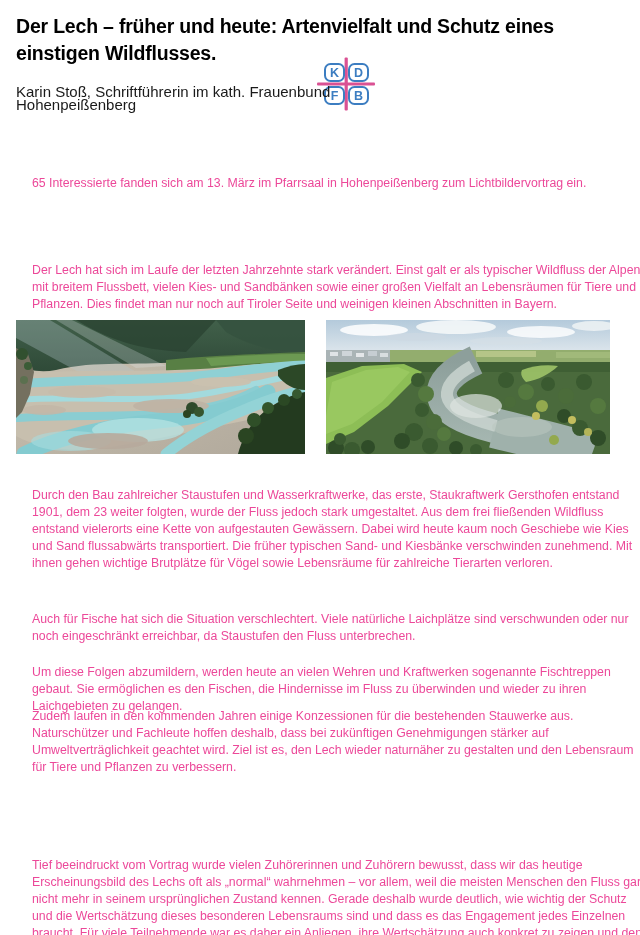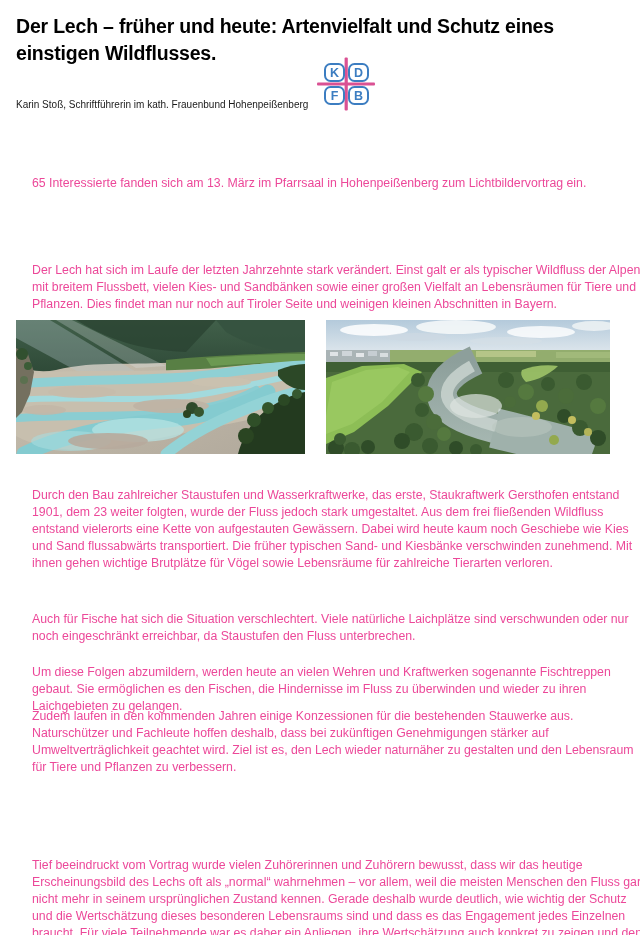--- a/index.html
+++ b/index.html
@@ -6,22 +6,22 @@
   .page{
     position:relative;width:640px;height:935px;background:#ffffff;
     font-family:"Liberation Sans", sans-serif;color:#1b1b1b;overflow:hidden;text-decoration:underline;
   }
   .title{
     position:absolute;left:16px;top:13px;width:588px;margin:0;
     font-size:19.5px;line-height:26.5px;font-weight:700;color:#000;
     letter-spacing:-0.2px;
   }
   .byline{
-    position:absolute;left:16px;top:98px;width:420px;
-    font-size:10px;line-height:13px;color:#1a1a1a;
+    position:absolute;left:16px;top:85px;width:420px;
+    font-size:15px;line-height:13px;color:#1a1a1a;
   }
   .logo{position:absolute;left:317px;top:57px;width:58px;height:54px;}
   .logo text{
     font-family:"Liberation Sans", sans-serif;font-weight:700;font-size:12.5px;
     text-anchor:middle;
   }
   .para{
     position:absolute;left:16px;width:612px;margin:16px;
     font-size:12.3px;line-height:17px;color:#ec4899;
   }

